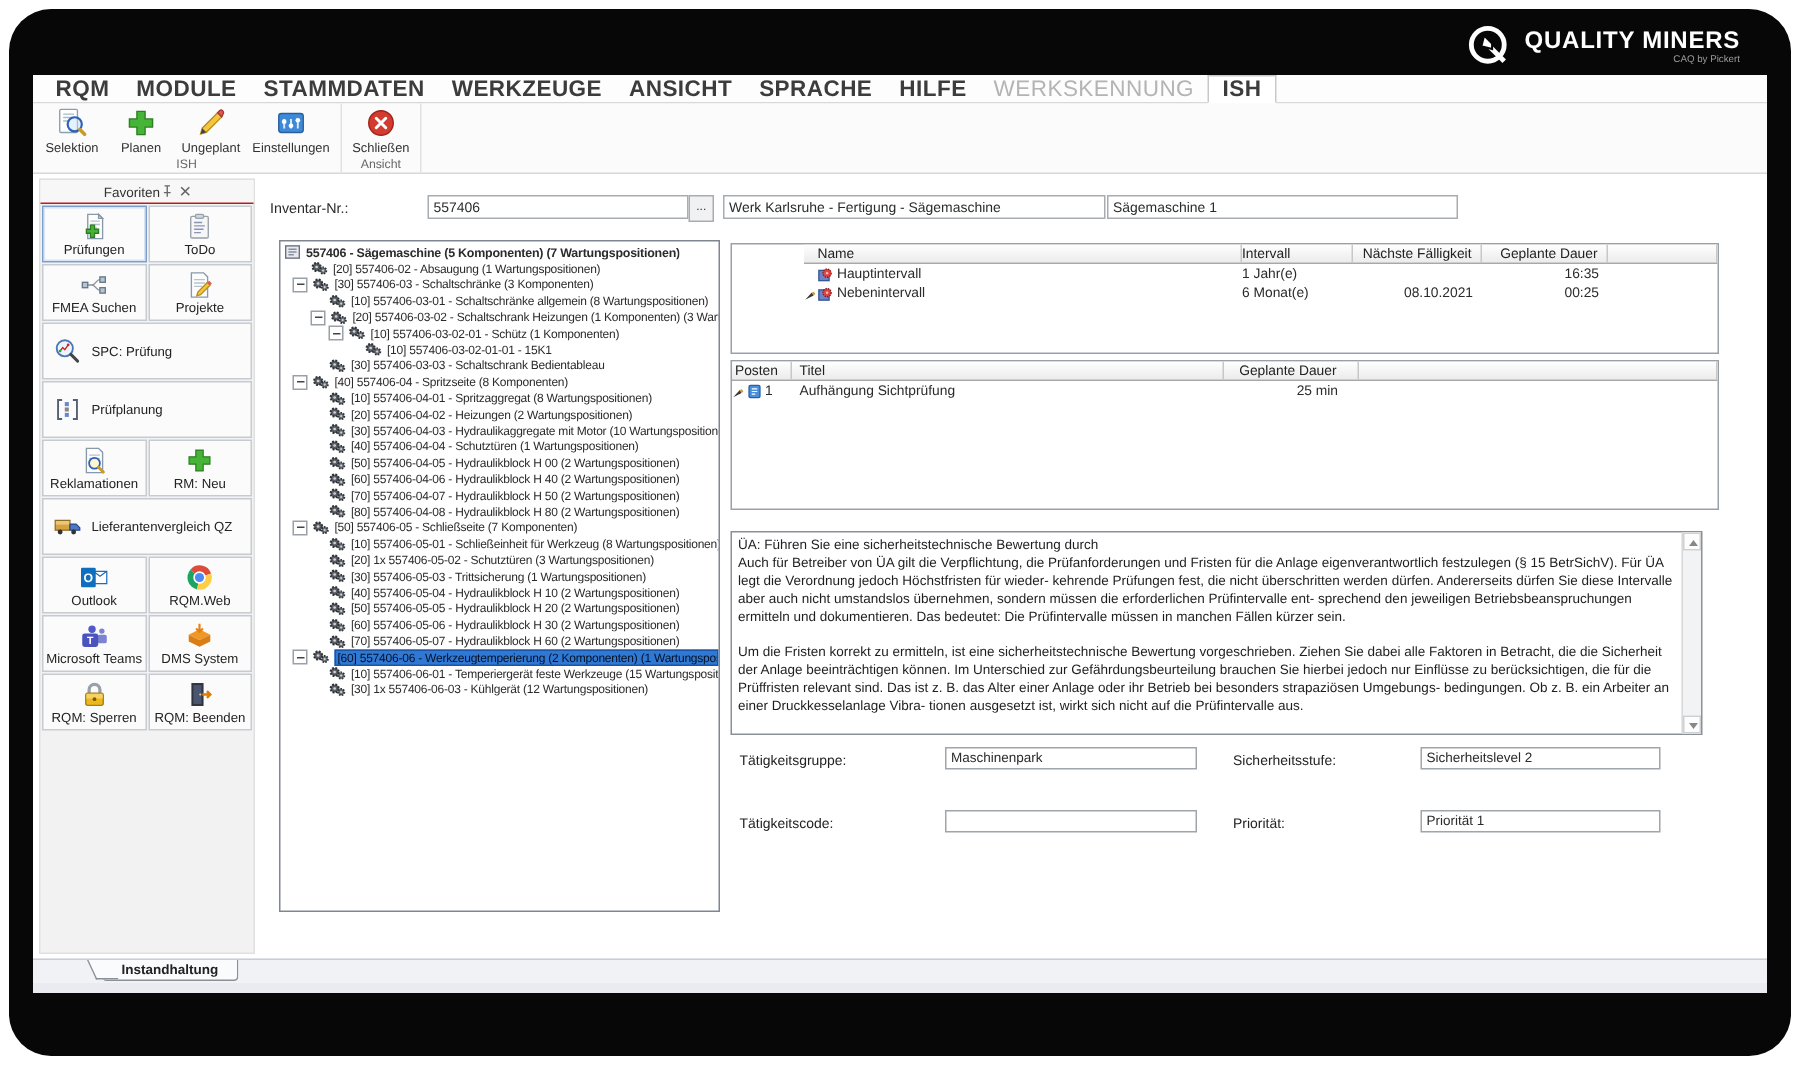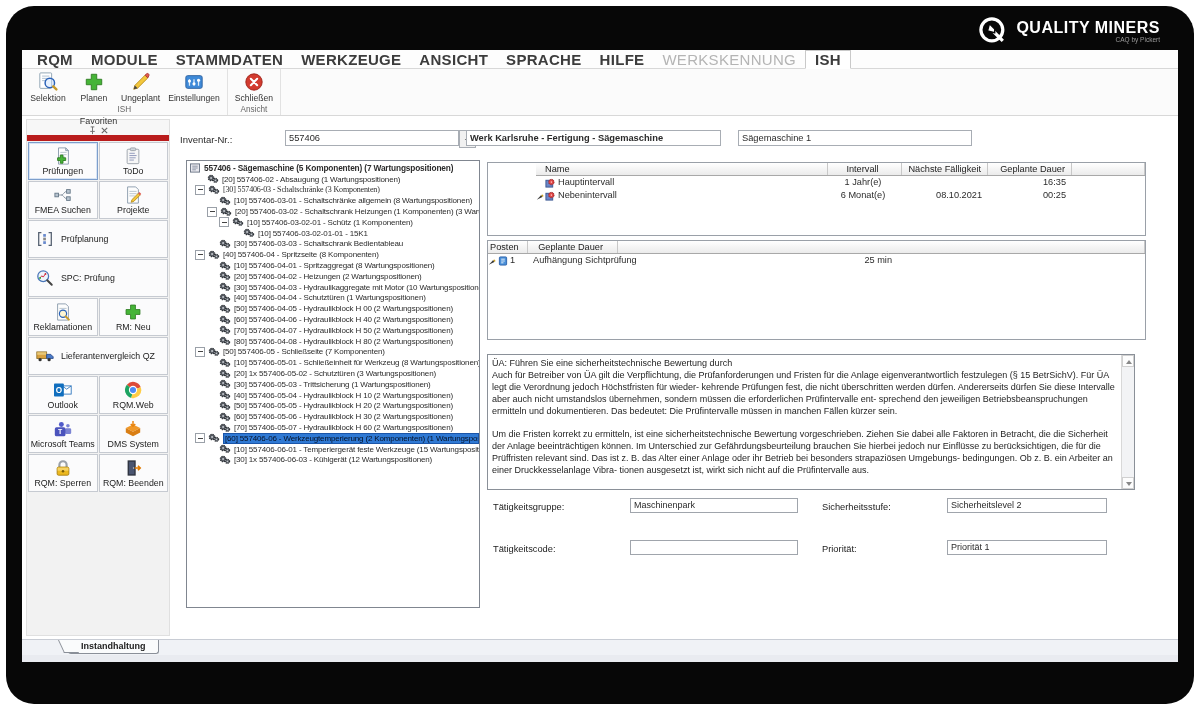--- a/index.html
+++ b/index.html
@@ -26,59 +26,59 @@
   .rbuttons{display:flex;flex:1;}
   .rbtn{display:flex;flex-direction:column;align-items:center;justify-content:flex-start;padding:2px 4px 0 4px;min-width:38px;cursor:default;}
   .rbtn-icon{width:20px;height:20px;display:block;}
   .rbtn-icon svg{width:100%;height:100%;}
   .rbtn-label{font-size:8.6px;color:#333;margin-top:1px;white-space:nowrap;}
   .rgroup-label{text-align:center;font-size:8.2px;color:#666;padding:0 0 1px 0;}
   
   .body{position:absolute;top:66px;bottom:22px;left:0;right:0;}
   
   .favorites{position:absolute;left:4px;top:3px;width:142px;bottom:4px;background:#f2f2f2;border:1px solid #e0e0e0;}
-  .fav-header{height:15px;display:flex;align-items:center;justify-content:flex-end;padding:0 3px 0 4px;font-size:9px;color:#333;background:#f7f7f7;border-bottom:6px solid #b91c1c;flex-direction:column;}
+  .fav-header{height:15px;display:flex;align-items:center;justify-content:center;padding:0 3px 0 4px;font-size:9px;color:#333;background:#f7f7f7;border-bottom:1px solid #b91c1c;}
   .fav-hicons{display:flex;gap:3px;}
   .fav-hicons span{width:9px;height:9px;display:inline-block;}
   .fav-hicons svg{width:100%;height:100%;}
   .fav-grid{display:grid;grid-template-columns:1fr 1fr;gap:1px;padding:1px;}
   .fav-item{background:#fbfbfc;border:1px solid #c6cad1;height:36px;display:flex;flex-direction:column;align-items:center;justify-content:center;gap:1px;overflow:hidden;cursor:default;}
   .fav-item.wide{grid-column:1 / -1;flex-direction:row;justify-content:flex-start;padding-left:7px;gap:7px;}
   .fav-item.sel{border:1px solid #7d9ecb;box-shadow:inset 0 0 0 1px #d7e4f5;}
   .fav-icon{width:18px;height:18px;flex:0 0 auto;}
   .fav-icon svg{width:100%;height:100%;}
   .fav-label{font-size:8.8px;color:#222;white-space:nowrap;}
   
   .main{position:absolute;left:150px;top:0;right:0;bottom:0;}
   .inv-label{position:absolute;left:8px;top:18px;font-size:9.5px;}
   .inv-input{position:absolute;height:14px;border:1px solid #a8adb4;background:#fff;font-size:9.3px;padding:0 3px;line-height:14px;white-space:nowrap;overflow:hidden;}
   .inv-num{left:113px;top:14px;width:166px;}
   .inv-browse{position:absolute;left:287px;top:14px;width:15px;height:16px;border:1px solid #a8adb4;background:#f1f1f1;font-size:8px;text-align:center;line-height:14px;}
-  .inv-loc{left:294px;top:14px;width:247px;font-weight:bold;}
+  .inv-loc{left:310px;top:14px;width:247px;}
   .inv-machine{left:566px;top:14px;width:226px;}
   
   .tree{position:absolute;left:14px;top:44px;width:292px;height:444px;border:1px solid #808690;background:#fff;overflow:hidden;padding-top:2px;}
   .trow{display:flex;align-items:center;height:10.8px;font-size:8px;letter-spacing:-0.15px;white-space:nowrap;cursor:default;text-align:right;}
   .trow.bold .tlabel{font-weight:bold;font-size:8.3px;}
   .texp{width:8px;height:8px;flex:0 0 auto;border:1px solid #9aa0a8;background:#fff;margin-right:3px;position:relative;}
   .texp::before{content:"";position:absolute;left:1.5px;right:1.5px;top:3.5px;height:1px;background:#444;}
   .ticon{width:12px;height:10px;flex:0 0 auto;margin-right:3px;}
   .ticon svg{width:100%;height:100%;}
   .tlabel{overflow:hidden;}
   .trow.sel .tlabel{background:#2f79d4;border:1px solid #1b55a8;color:#041126;padding:0 1px;}
   
   .rpanel{position:absolute;left:315px;top:46px;right:32px;bottom:0;}
   .dtable{position:absolute;left:0;right:0;border:1px solid #9aa0a8;background:#fff;font-size:9.2px;overflow:hidden;}
   .t-intervals{top:0;height:72px;padding-left:48px;}
   .t-positions{top:78px;height:98px;}
   .thead{display:flex;height:12px;line-height:12px;background:linear-gradient(#ffffff,#ebebeb);border-bottom:1px solid #a8a8a8;color:#222;}
   .thead span{border-right:1px solid #c8c8c8;box-sizing:border-box;}
   .drow{display:flex;height:13px;line-height:13px;align-items:center;}
   .c-name{width:292px;padding-left:9px;display:flex;align-items:center;gap:3px;position:relative;box-sizing:border-box;}
-  .c-int{width:74px;text-align:center;padding-right:4px;box-sizing:border-box;}
+  .c-int{width:74px;text-align:left;padding-right:4px;box-sizing:border-box;}
   .c-due{width:86px;text-align:right;padding-right:6px;box-sizing:border-box;}
   .c-dur{width:84px;text-align:right;padding-right:6px;box-sizing:border-box;}
   .c-pos{width:40px;padding-left:2px;display:flex;align-items:center;gap:2px;position:relative;box-sizing:border-box;}
   .c-title{width:288px;padding-left:5px;box-sizing:border-box;}
   .c-dur2{width:90px;text-align:right;padding-right:14px;box-sizing:border-box;}
   .c-fill{flex:1;}
   .ptr{position:absolute;left:0px;width:8px;height:8px;}
   .ptr svg{width:100%;height:100%;}
   .ricon{width:10px;height:10px;flex:0 0 auto;}
   .ricon svg{width:100%;height:100%;}
@@ -255,37 +255,37 @@
                   <path d="M4 1h9l3 3v15H4z" fill="#fdfdfd" stroke="#8899aa"></path>
                   <path d="M6 6h8M6 8.5h8M6 11h6" stroke="#b6c2cc"></path>
                   <path d="M8 18l.8-2.8 7-7 2 2-7 7z" fill="#f3c73c" stroke="#b98e1e"></path>
                   <path d="M15.8 8.2l1.4-1.4 2 2-1.4 1.4z" fill="#e05a4e"></path>
                 </svg></span>
               <span class="fav-label">Projekte</span>
             </div>
 
             <div class="fav-item wide">
               <span class="fav-icon"><svg viewBox="0 0 20 20">
-                  <path d="M6 3H3v14h3M14 3h3v14h-3" fill="none" stroke="#556070" stroke-width="1.4"></path>
-                  <rect x="8" y="4.5" width="3" height="3" fill="#6688cc"></rect>
-                  <rect x="8" y="8.5" width="3" height="3" fill="#888"></rect>
-                  <rect x="8" y="12.5" width="3" height="3" fill="#6688cc"></rect>
-                </svg></span>
-              <span class="fav-label">Prüfplanung</span>
-            </div>
-
-            <div class="fav-item wide">
-              <span class="fav-icon"><svg viewBox="0 0 20 20">
                   <circle cx="8" cy="8" r="6" fill="#eef4fb" stroke="#4a76b8" stroke-width="1.4"></circle>
                   <path d="M4.5 10l2-2.5 1.5 1.5 2.5-3.5" stroke="#cc2233" fill="none"></path>
                   <circle cx="4.5" cy="10" r="1" fill="#22aa22"></circle>
                   <circle cx="10.5" cy="5.5" r="1" fill="#cc2233"></circle>
                   <path d="M12.5 12.5l5 5" stroke="#444" stroke-width="2.2" stroke-linecap="round"></path>
                 </svg></span>
               <span class="fav-label">SPC: Prüfung</span>
+            </div>
+
+            <div class="fav-item wide">
+              <span class="fav-icon"><svg viewBox="0 0 20 20">
+                  <path d="M6 3H3v14h3M14 3h3v14h-3" fill="none" stroke="#556070" stroke-width="1.4"></path>
+                  <rect x="8" y="4.5" width="3" height="3" fill="#6688cc"></rect>
+                  <rect x="8" y="8.5" width="3" height="3" fill="#888"></rect>
+                  <rect x="8" y="12.5" width="3" height="3" fill="#6688cc"></rect>
+                </svg></span>
+              <span class="fav-label">Prüfplanung</span>
             </div>
 
             <div class="fav-item">
               <span class="fav-icon"><svg viewBox="0 0 20 20">
                   <path d="M4 1h9l3 3v15H4z" fill="#fdfdfd" stroke="#8899aa"></path>
                   <path d="M6 6h8M6 8.5h8" stroke="#b6c2cc"></path>
                   <circle cx="10" cy="12" r="4" fill="rgba(255,240,170,.5)" stroke="#2a62b8" stroke-width="1.3"></circle>
                   <path d="M13 15l3.5 3.5" stroke="#c79a2a" stroke-width="2.2" stroke-linecap="round"></path>
                 </svg></span>
               <span class="fav-label">Reklamationen</span>
@@ -398,21 +398,21 @@
 
               <span class="ticon"><svg viewBox="0 0 13 11">
                   <circle cx="4.4" cy="4.4" r="2.9" fill="#5a5f66" stroke="#2f3338" stroke-width="1.6" stroke-dasharray="1.3 1"></circle>
                   <circle cx="4.4" cy="4.4" r="1" fill="#cfd3d8"></circle>
                   <circle cx="9.2" cy="7" r="2.3" fill="#6a7076" stroke="#2f3338" stroke-width="1.4" stroke-dasharray="1.1 .9"></circle>
                   <circle cx="9.2" cy="7" r=".8" fill="#cfd3d8"></circle>
                 </svg></span>
               <span class="tlabel">[20] 557406-02 - Absaugung (1 Wartungspositionen)</span>
             </div>
 
-            <div class="trow" style="padding-left: 8px; font-family: Liberation Serif, serif;">
+            <div class="trow" style="padding-left: 8px;">
               <span class="texp"></span>
               <span class="ticon"><svg viewBox="0 0 13 11">
                   <circle cx="4.4" cy="4.4" r="2.9" fill="#5a5f66" stroke="#2f3338" stroke-width="1.6" stroke-dasharray="1.3 1"></circle>
                   <circle cx="4.4" cy="4.4" r="1" fill="#cfd3d8"></circle>
                   <circle cx="9.2" cy="7" r="2.3" fill="#6a7076" stroke="#2f3338" stroke-width="1.4" stroke-dasharray="1.1 .9"></circle>
                   <circle cx="9.2" cy="7" r=".8" fill="#cfd3d8"></circle>
                 </svg></span>
               <span class="tlabel">[30] 557406-03 - Schaltschränke (3 Komponenten)</span>
             </div>
 
@@ -737,20 +737,21 @@
                 <span class="c-due">08.10.2021</span>
                 <span class="c-dur">00:25</span>
                 <span class="c-fill"></span>
               </div>
 
           </div>
 
           <div class="dtable t-positions">
             <div class="thead">
               <span class="c-pos">Posten</span>
+              <span class="c-title">Titel</span>
               <span class="c-dur2">Geplante Dauer</span>
               <span class="c-fill"></span>
             </div>
 
               <div class="drow">
                 <span class="c-pos">
                   <span class="ptr"><svg viewBox="0 0 10 10">
                       <path d="M1 8.5L8 5 6.5 2.5 1 8.5z" fill="#3a3a3a"></path>
                       <path d="M8 5L9.5 3.8 8.3 1.8 6.5 2.5z" fill="#c9a227"></path>
                     </svg></span>

